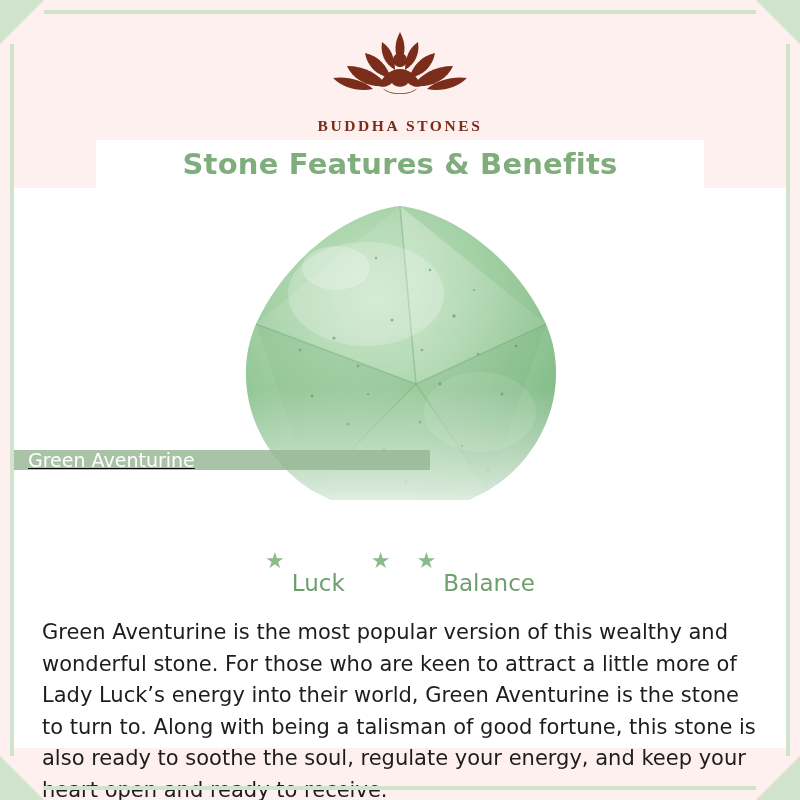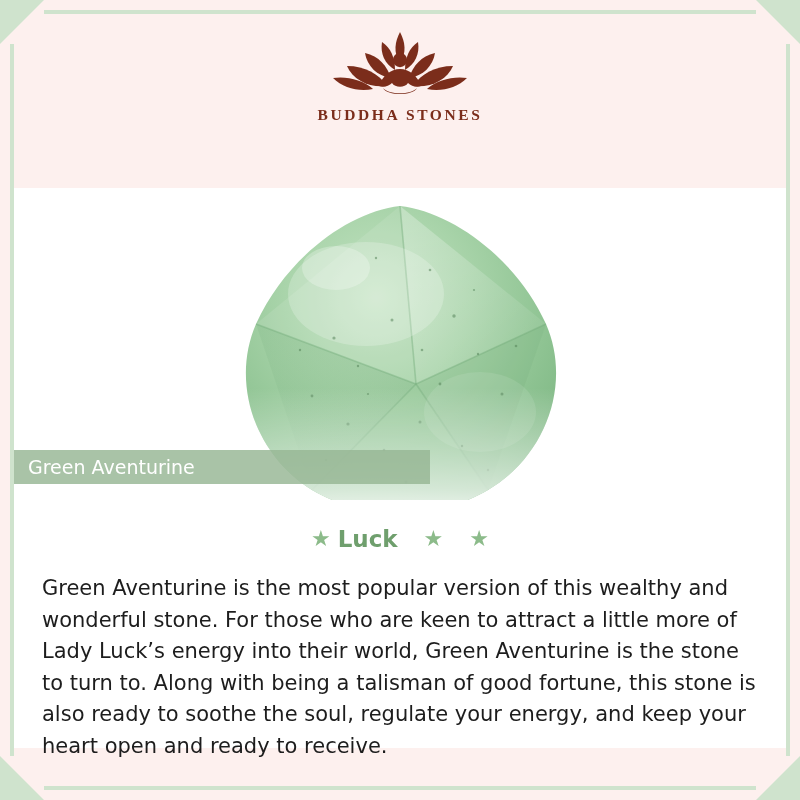--- a/index.html
+++ b/index.html
@@ -65,20 +65,21 @@
   .header {
     position: relative;
     height: 142px;
     display: flex;
     flex-direction: column;
     align-items: center;
     justify-content: flex-start;
     padding-top: 26px;
     box-sizing: border-box;
     z-index: 6;
+    gap: 11px;
   }
   .logo-mark {
     width: 150px;
     height: 78px;
     display: block;
   }
   .brand-name {
     margin-top: 2px;
     font-size: 15.5px;
     letter-spacing: 2.6px;
@@ -127,25 +128,26 @@
     width: 368px;
     height: 330px;
   }
 
   
   .label-bar {
     position: absolute;
     top: 450px;
     left: 14px;
     width: 416px;
-    height: 34px;
+    height: 20px;
     background: rgba(150, 182, 148, 0.82);
     display: flex;
     align-items: center;
     z-index: 8;
+    text-decoration: underline;
   }
   .label-bar .label-text {
     color: #ffffff;
     font-size: 19px;
     padding-left: 14px;
     font-family: "DejaVu Sans", sans-serif;
   }
 
   
   .body-section {
@@ -174,22 +176,23 @@
     gap: 7px;
   }
   .benefit .star {
     color: #8cbb8a;
     font-size: 22px;
     line-height: 1;
   }
   .benefit .benefit-label {
     color: #6f9f6d;
     font-size: 23px;
-    font-weight: bold;
+    font-weight: normal;
     font-family: "DejaVu Sans", sans-serif;
+    margin-top: 44px;
   }
 
   .description {
     font-family: "DejaVu Sans", sans-serif;
     font-size: 21px;
     line-height: 1.5;
     color: #1d1d1d;
     text-align: left;
     padding: 0 4px;
   }
@@ -232,20 +235,23 @@
 
           <path d="M75 43 C66 43 57 50 54 60 C58 62 64 60 67 57 C70 62 80 62 83 57 C86 60 92 62 96 60 C93 50 84 43 75 43 Z"></path>
 
           <path d="M58 62 C64 69 86 69 92 62 C88 70 62 70 58 62 Z"></path>
         </g>
       </svg>
     </span>
     <div class="brand-name">BUDDHA STONES</div>
   </div>
 
+  <div class="title-banner">
+    <span class="title-text">Stone Features &amp; Benefits</span>
+  </div>
 
   <div class="hero">
     <span class="stone">
       <svg viewBox="0 0 368 330" width="368" height="330" aria-hidden="true">
         <defs>
           <radialGradient id="stoneGrad" cx="42%" cy="30%" r="78%">
             <stop offset="0%" stop-color="#c4e3c3"></stop>
             <stop offset="38%" stop-color="#a9d4aa"></stop>
             <stop offset="72%" stop-color="#8ec392"></stop>
             <stop offset="100%" stop-color="#79b37f"></stop>
@@ -330,19 +336,20 @@
     <div class="benefits">
       <div class="benefit">
         <span class="star">★</span>
         <span class="benefit-label">Luck</span>
       </div>
       <div class="benefit">
         <span class="star">★</span>
       </div>
       <div class="benefit">
         <span class="star">★</span>
+        <span class="benefit-label">Balance</span>
       </div>
     </div>
 
     <p class="description">Green Aventurine is the most popular version of this wealthy and wonderful stone. For those who are keen to attract a little more of Lady Luck’s energy into their world, Green Aventurine is the stone to turn to. Along with being a talisman of good fortune, this stone is also ready to soothe the soul, regulate your energy, and keep your heart open and ready to receive.</p>
   </div>
 
 </div>
 
 </body></html>

